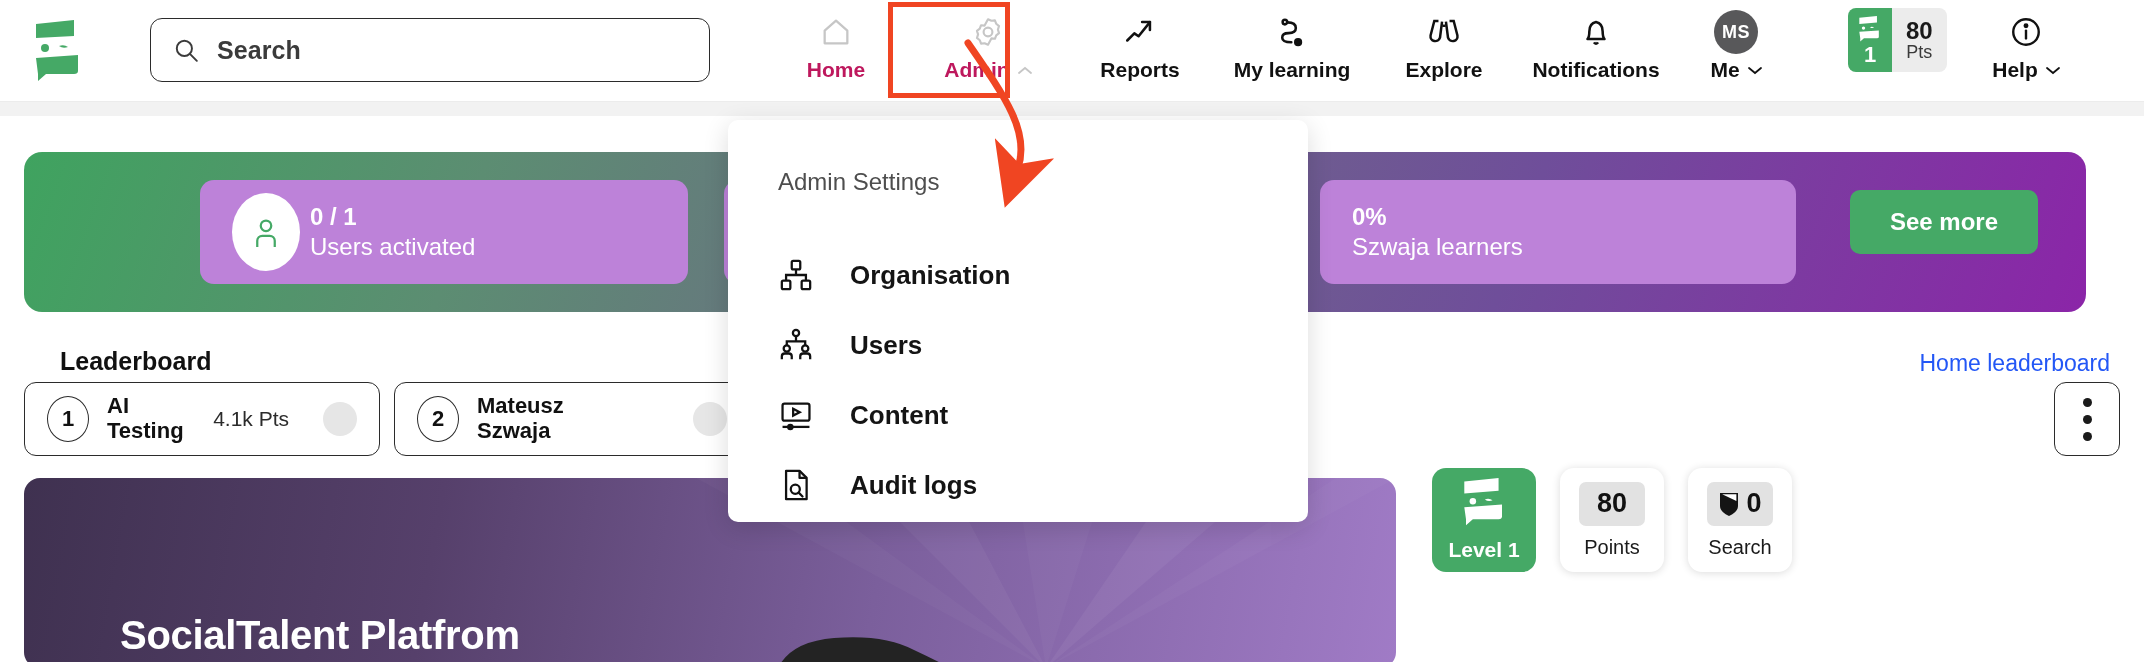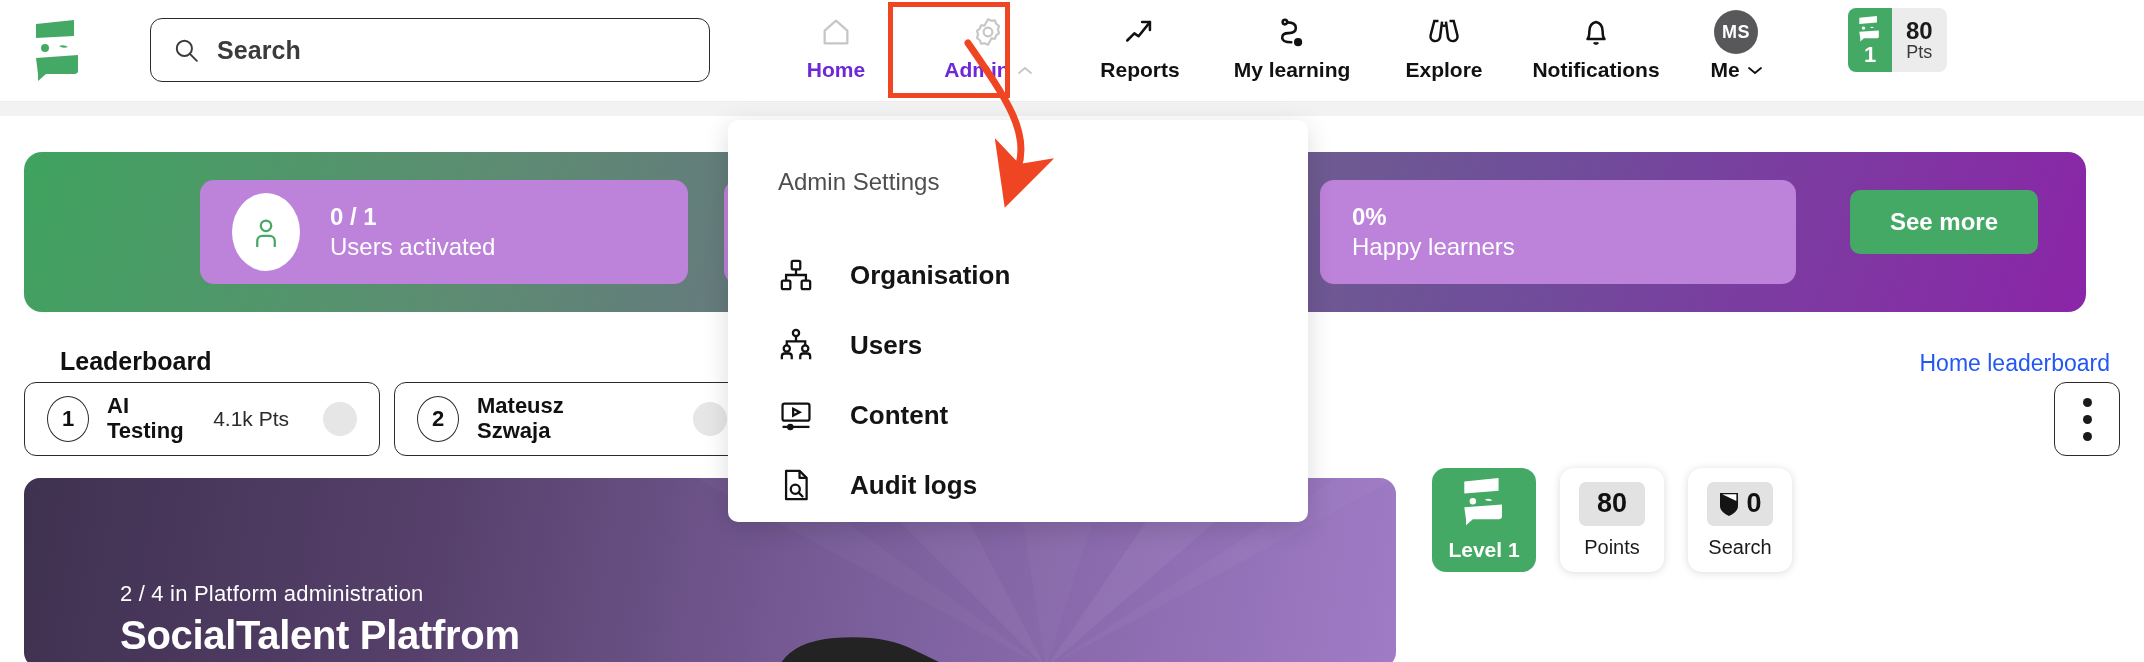--- a/index.html
+++ b/index.html
@@ -41,21 +41,21 @@
     width: 152px; height: 102px;
     display: flex; flex-direction: column; align-items: center;
     justify-content: flex-start; padding-top: 12px; gap: 6px;
     cursor: pointer; position: relative;
   }
   .navitem .ni-icon { height: 40px; display: flex; align-items: center; justify-content: center; }
   .navitem .ni-label {
     font-size: 21px; font-weight: 700; color: #111; white-space: nowrap;
     display: flex; align-items: center; gap: 8px;
   }
-  .navitem.dim .ni-label { color: #6d28d9; text-align: center; }
+  .navitem.dim .ni-label { color: #be185d; text-align: center; }
   .navitem.dim svg { stroke: #c6c6c6; }
   .caret { display: inline-block; width: 14px; height: 9px; }
 
   .navitem-me { width: 128px; }
   .avatar-ms {
     width: 44px; height: 44px; border-radius: 50%; background: #58585a;
     color: #fff; font-size: 18px; font-weight: 700;
     display: flex; align-items: center; justify-content: center; letter-spacing: .5px;
   }
 
@@ -93,21 +93,21 @@
   .thin-strip { position:absolute; left:0; top:0; width: 2144px; height: 14px; background: #f2f2f2; }
 
   .banner {
     position: absolute; left: 24px; top: 50px; width: 2062px; height: 160px;
     border-radius: 18px; overflow: hidden;
     background: linear-gradient(110deg, #3fa35f 0%, #5c8d72 22%, #6d6a86 48%, #6f4e9a 72%, #8b25a8 100%);
   }
   .banner-cards { position: absolute; left: 0; top: 0; width: 100%; height: 100%; }
   .bcard {
     position: absolute; top: 28px; height: 104px; border-radius: 14px;
-    background: #bd82d9; display: flex; align-items: center; gap: 30px; padding: 0 32px;
+    background: #bd82d9; display: flex; align-items: center; gap: 10px; padding: 0 32px;
   }
   .bcard-1 { left: 176px; width: 488px; }
   .bcard-2 { left: 700px; width: 560px; }
   .bcard-3 { left: 1296px; width: 476px; }
   .bc-avatar {
     width: 68px; height: 78px; border-radius: 50%; background: #fff;
     display: flex; align-items: center; justify-content: center; flex: 0 0 68px;
   }
   .bc-text { color: #fff; }
   .bc-big { font-size: 24px; font-weight: 700; line-height: 1.25; }
@@ -308,20 +308,35 @@
           <path d="M8 34 L50 31 L50 45 Q50 48 46 48 L18 48 L10 55 L10 48 Z" fill="#fff"></path>
         </svg>
         <span class="pts-level">1</span>
       </div>
       <div class="pts-right">
         <span class="pts-num">80</span>
         <span class="pts-lab">Pts</span>
       </div>
     </div>
 
+    <div class="navitem navitem-help">
+      <span class="ni-icon">
+        <svg width="34" height="34" viewBox="0 0 24 24" fill="none" stroke="#111" stroke-width="1.7" stroke-linecap="round">
+          <circle cx="12" cy="12" r="9"></circle>
+            <line x1="12" y1="11" x2="12" y2="16.5"></line>
+            <circle cx="12" cy="7.6" r=".9" fill="#111"></circle>
+        </svg>
+      </span>
+      <span class="ni-label">
+        <span>Help</span>
+        <svg class="caret" viewBox="0 0 14 9" fill="none" stroke="#111" stroke-width="1.8" stroke-linecap="round">
+            <path d="M1 2 L7 7 L13 2"></path>
+          </svg>
+      </span>
+    </div>
   </div>
 
   <div class="body-wrap">
     <div class="thin-strip"></div>
 
     <div class="banner">
       <div class="banner-cards">
         <div class="bcard bcard-1">
           <span class="bc-avatar">
             <svg width="30" height="34" viewBox="0 0 24 26" fill="none" stroke="#45a966" stroke-width="1.8" stroke-linejoin="round">
@@ -333,21 +348,21 @@
             <div class="bc-big">0 / 1</div>
             <div class="bc-sub">Users activated</div>
           </span>
         </div>
 
         <div class="bcard bcard-2"></div>
 
         <div class="bcard bcard-3">
           <span class="bc-text">
             <div class="bc-big">0%</div>
-            <div class="bc-sub">Happy learners</div>
+            <div class="bc-sub">Szwaja learners</div>
           </span>
         </div>
       </div>
       <button class="see-more">See more</button>
     </div>
 
     <div class="lb-title">Leaderboard</div>
     <div class="lb-link">Home leaderboard</div>
 
     <div class="lb-row">
@@ -382,21 +397,20 @@
         <polygon points="350,190 0,0 90,0" fill="#ffffff" opacity=".05"></polygon>
         <polygon points="350,190 160,0 250,0" fill="#ffffff" opacity=".08"></polygon>
         <polygon points="350,190 320,0 410,0" fill="#ffffff" opacity=".05"></polygon>
         <polygon points="350,190 480,0 570,0" fill="#ffffff" opacity=".09"></polygon>
         <polygon points="350,190 640,0 700,0" fill="#ffffff" opacity=".05"></polygon>
       </svg>
       <svg class="silhouette" viewBox="0 0 330 70" preserveAspectRatio="none">
         <path d="M60 70 Q70 34 120 30 Q170 26 200 42 Q230 56 255 70 Z" fill="#232323"></path>
       </svg>
       <div class="course-txt">
-        <div class="course-kicker">2 / 4 in Platform administration</div>
         <div class="course-title">SocialTalent Platfrom</div>
       </div>
     </div>
 
     <div class="stats">
       <div class="stat level">
         <svg width="54" height="48" viewBox="0 0 62 56">
           <path d="M8 4 L48 0 L48 15 L8 18 Z" fill="#fff"></path>
           <circle cx="18" cy="27" r="3.8" fill="#fff"></circle>
           <path d="M32 25 q5 -2 9 1 q-5 2 -9 -1 Z" fill="#fff"></path>

